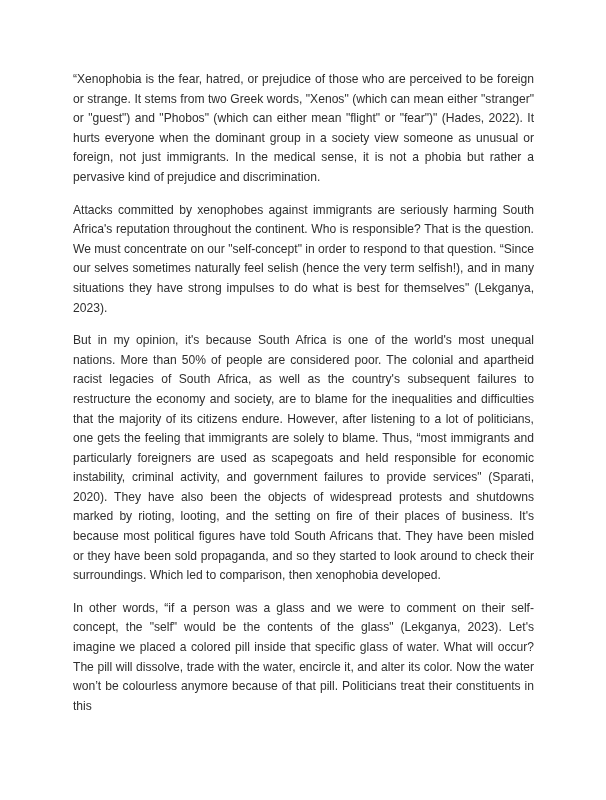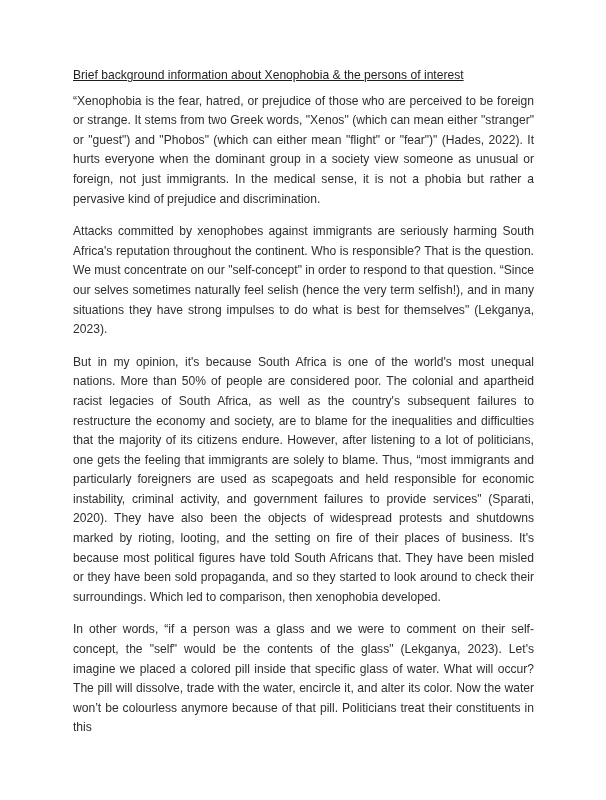--- a/index.html
+++ b/index.html
@@ -35,18 +35,17 @@
     .para {
       margin: 4px 0 13px 0;
       text-align: justify;
       text-align-last: left;
     }
   </style>
 </head>
 <body>
 
 <div class="page">
-  <h1 class="title">Brief background information about Xenophobia &amp; the persons of interest</h1>
   <p class="para">“Xenophobia is the fear, hatred, or prejudice of those who are perceived to be foreign or strange. It stems from two Greek words, "Xenos" (which can mean either "stranger" or "guest") and "Phobos" (which can either mean "flight" or "fear")" (Hades, 2022). It hurts everyone when the dominant group in a society view someone as unusual or foreign, not just immigrants. In the medical sense, it is not a phobia but rather a pervasive kind of prejudice and discrimination.</p>
   <p class="para">Attacks committed by xenophobes against immigrants are seriously harming South Africa's reputation throughout the continent. Who is responsible? That is the question. We must concentrate on our "self-concept" in order to respond to that question. “Since our selves sometimes naturally feel selish (hence the very term selfish!), and in many situations they have strong impulses to do what is best for themselves" (Lekganya, 2023).</p>
   <p class="para">But in my opinion, it's because South Africa is one of the world's most unequal nations. More than 50% of people are considered poor. The colonial and apartheid racist legacies of South Africa, as well as the country's subsequent failures to restructure the economy and society, are to blame for the inequalities and difficulties that the majority of its citizens endure. However, after listening to a lot of politicians, one gets the feeling that immigrants are solely to blame. Thus, “most immigrants and particularly foreigners are used as scapegoats and held responsible for economic instability, criminal activity, and government failures to provide services" (Sparati, 2020). They have also been the objects of widespread protests and shutdowns marked by rioting, looting, and the setting on fire of their places of business. It's because most political figures have told South Africans that. They have been misled or they have been sold propaganda, and so they started to look around to check their surroundings. Which led to comparison, then xenophobia developed.</p>
   <p class="para">In other words, “if a person was a glass and we were to comment on their self-concept, the "self" would be the contents of the glass" (Lekganya, 2023). Let's imagine we placed a colored pill inside that specific glass of water. What will occur? The pill will dissolve, trade with the water, encircle it, and alter its color. Now the water won’t be colourless anymore because of that pill. Politicians treat their constituents in this</p>
 </div>
 
 </body></html>

